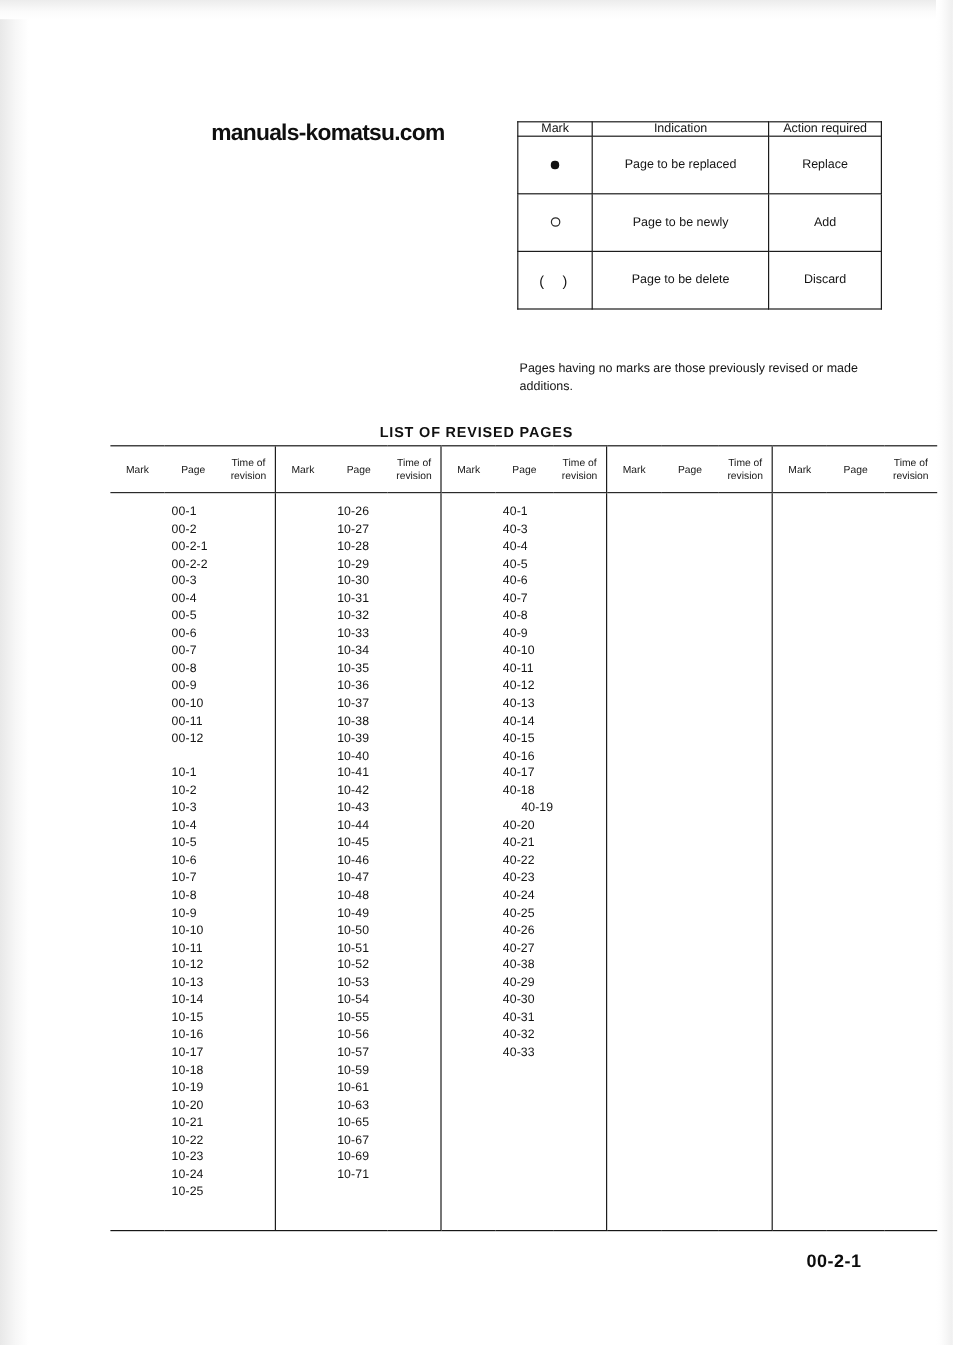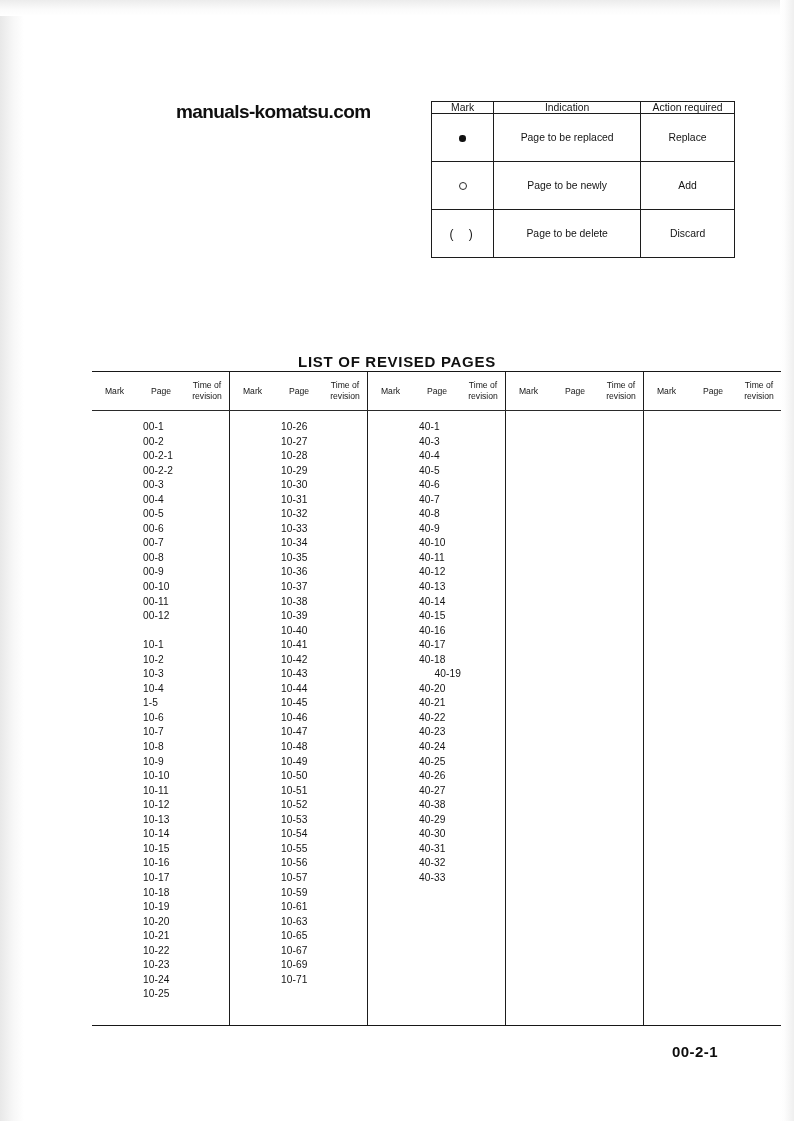--- a/index.html
+++ b/index.html
@@ -113,21 +113,21 @@
     color: #131313;
   }
 
   
   #list-heading {
     position: absolute;
     left: 0;
     top: 344px;
     width: 794px;
     text-align: center;
-    font-size: 15px;
+    font-size: 12px;
     font-weight: bold;
     letter-spacing: 0.7px;
     color: #101010;
     margin-top: 9px;
   }
 
   
   #revised-table-wrap {
     position: absolute;
     left: 92px;
@@ -240,20 +240,21 @@
       <tr class="r-body">
         <td class="c-mark">
           <span class="glyph-parens">(  )</span>
         </td>
         <td class="c-indication cell-val">Page to be delete</td>
         <td class="c-action">Discard</td>
       </tr>
     </tbody>
   </table>
 
+  <p id="legend-note">Pages having no marks are those previously revised or made additions.</p>
 
   <h2 id="list-heading">LIST OF REVISED PAGES</h2>
 
   <div id="revised-table-wrap">
     <table id="revised-table">
       <thead>
         <tr class="head-row">
           <th class="col-mark">Mark</th>
           <th class="col-page">Page</th>
           <th class="col-time">Time of revision</th>
@@ -293,21 +294,21 @@
                 <span style="display: block;">00-8</span>
                 <span style="display: block;">00-9</span>
                 <span style="display: block;">00-10</span>
                 <span style="display: block;">00-11</span>
                 <span style="display: block;">00-12</span>
                 <span class="spacer"></span>
                 <span style="display: block;">10-1</span>
                 <span style="display: block;">10-2</span>
                 <span style="display: block;">10-3</span>
                 <span style="display: block;">10-4</span>
-                <span style="display: block;">1-5</span>
+                <span style="display: block;">10-5</span>
                 <span style="display: block;">10-6</span>
                 <span style="display: block;">10-7</span>
                 <span style="display: block;">10-8</span>
                 <span style="display: block;">10-9</span>
                 <span style="display: block;">10-10</span>
                 <span style="display: block;">10-11</span>
                 <span style="display: block;">10-12</span>
                 <span style="display: block;">10-13</span>
                 <span style="display: block;">10-14</span>
                 <span style="display: block;">10-15</span>

